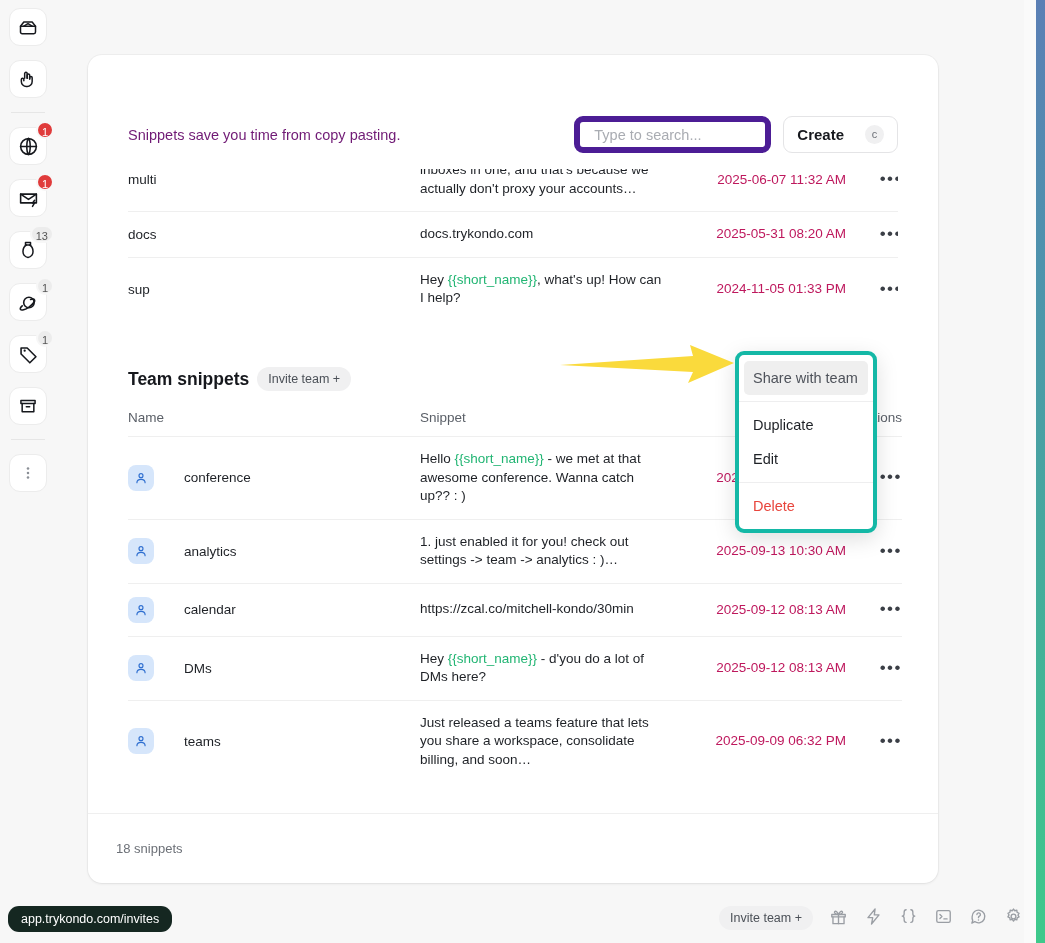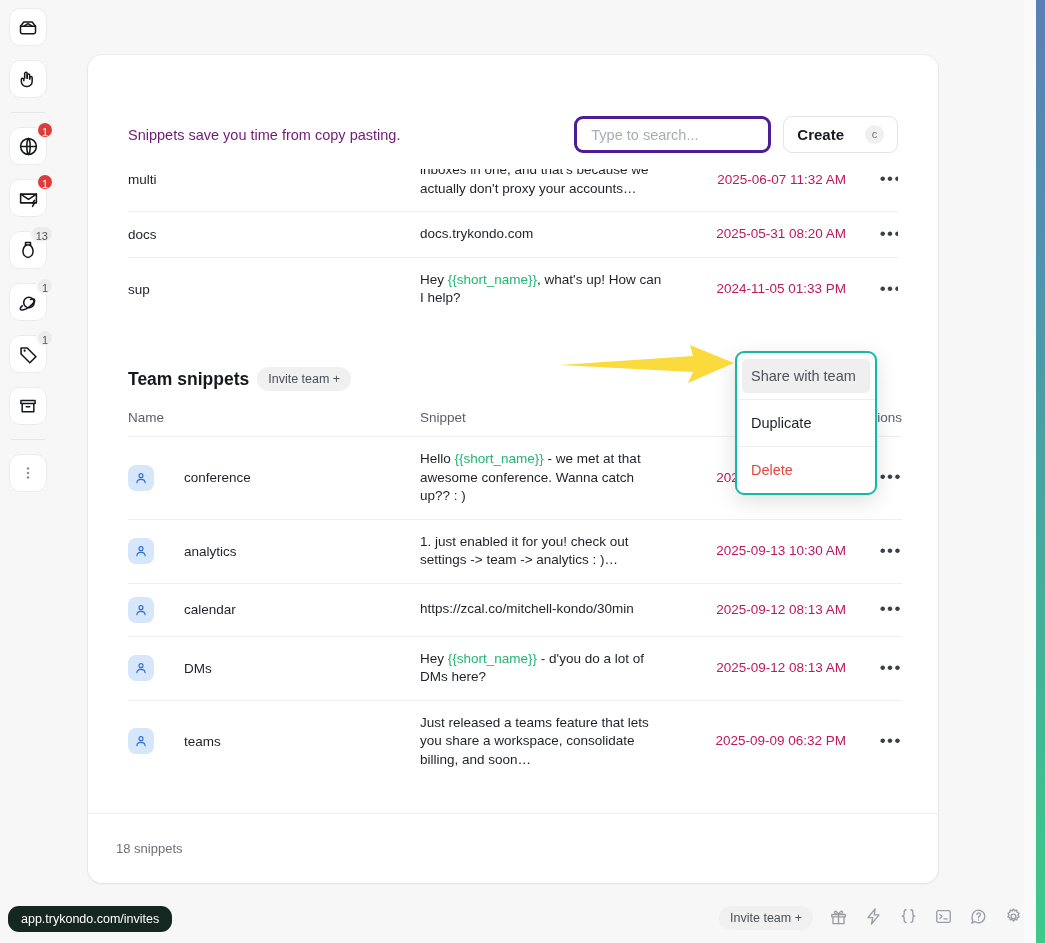--- a/index.html
+++ b/index.html
@@ -61,21 +61,21 @@
     font-size: 27px; font-weight: bold; color: #16181d; letter-spacing: -0.3px;
   }
   .head-row {
     display: flex; align-items: center; justify-content: space-between;
     margin-top: 27px;
   }
   .subtitle { font-size: 14.5px; color: #701a75; }
   .head-actions { display: flex; align-items: center; gap: 12px; }
   .search-box {
     width: 197px; height: 37px;
-    border: 3px solid #4c1d95; border-radius: 9px;
+    border: 6px solid #4c1d95; border-radius: 9px;
     background: #fff; padding: 0 14px;
     font-size: 14.5px; color: #2a2d33;
     font-family: "Liberation Sans", sans-serif;
   }
   .search-box::placeholder { color: #a9acb2; }
   .create-btn {
     height: 37px; padding: 0 13px;
     border: 1px solid #e4e4e6; border-radius: 9px; background: #fff;
     display: flex; align-items: center; gap: 21px; cursor: pointer;
   }
@@ -140,21 +140,21 @@
     position: absolute; left: 0; right: 0; bottom: 0;
     height: 70px; border-top: 1px solid #efefef;
     display: flex; align-items: center; padding-left: 28px;
   }
   .foot-count { font-size: 13px; color: #6c7077; }
 
   
   .ctx {
     position: absolute; left: 735px; top: 351px;
     width: 142px; background: #fff;
-    border: 2px solid #14b8a6; border-radius: 9px;
+    border: 4px solid #14b8a6; border-radius: 9px;
     box-shadow: 0 6px 22px rgba(0,0,0,0.13);
     padding: 6px 0; z-index: 40;
   }
   .ctx-item {
     padding: 9px 14px; font-size: 14.5px; color: #1e2126; cursor: pointer;
   }
   .ctx-item.hl { background: #efefef; color: #4e525a; border-radius: 5px; margin: 0 5px; padding: 9px 9px; }
   .ctx-sep { height: 1px; background: #eeeeef; margin: 6px 0; }
   .ctx-item.danger { color: #e8453c; }
 
@@ -486,20 +486,21 @@
   <div class="arrow">
     <svg width="180" height="42" viewBox="0 0 180 42">
       <path d="M2 22 L135 13 L132 2 L176 20 L130 40 L135 29 Z" fill="#fada3c"></path>
     </svg>
   </div>
 
   <div class="ctx">
     <div class="ctx-item hl">Share with team</div>
     <div class="ctx-sep"></div>
     <div class="ctx-item">Duplicate</div>
+    <div class="ctx-item">Edit</div>
     <div class="ctx-sep"></div>
     <div class="ctx-item danger">Delete</div>
   </div>
 
   <div class="bottom-right-bar">
     <span class="bottom-pill">Invite team +</span>
 
     <span class="fi">
       <svg width="19" height="19" viewBox="0 0 24 24" fill="none" stroke="#9a9ea4" stroke-width="1.7" stroke-linecap="round" stroke-linejoin="round">
         <path d="M3.5 9.5h17v3h-17z"></path>

